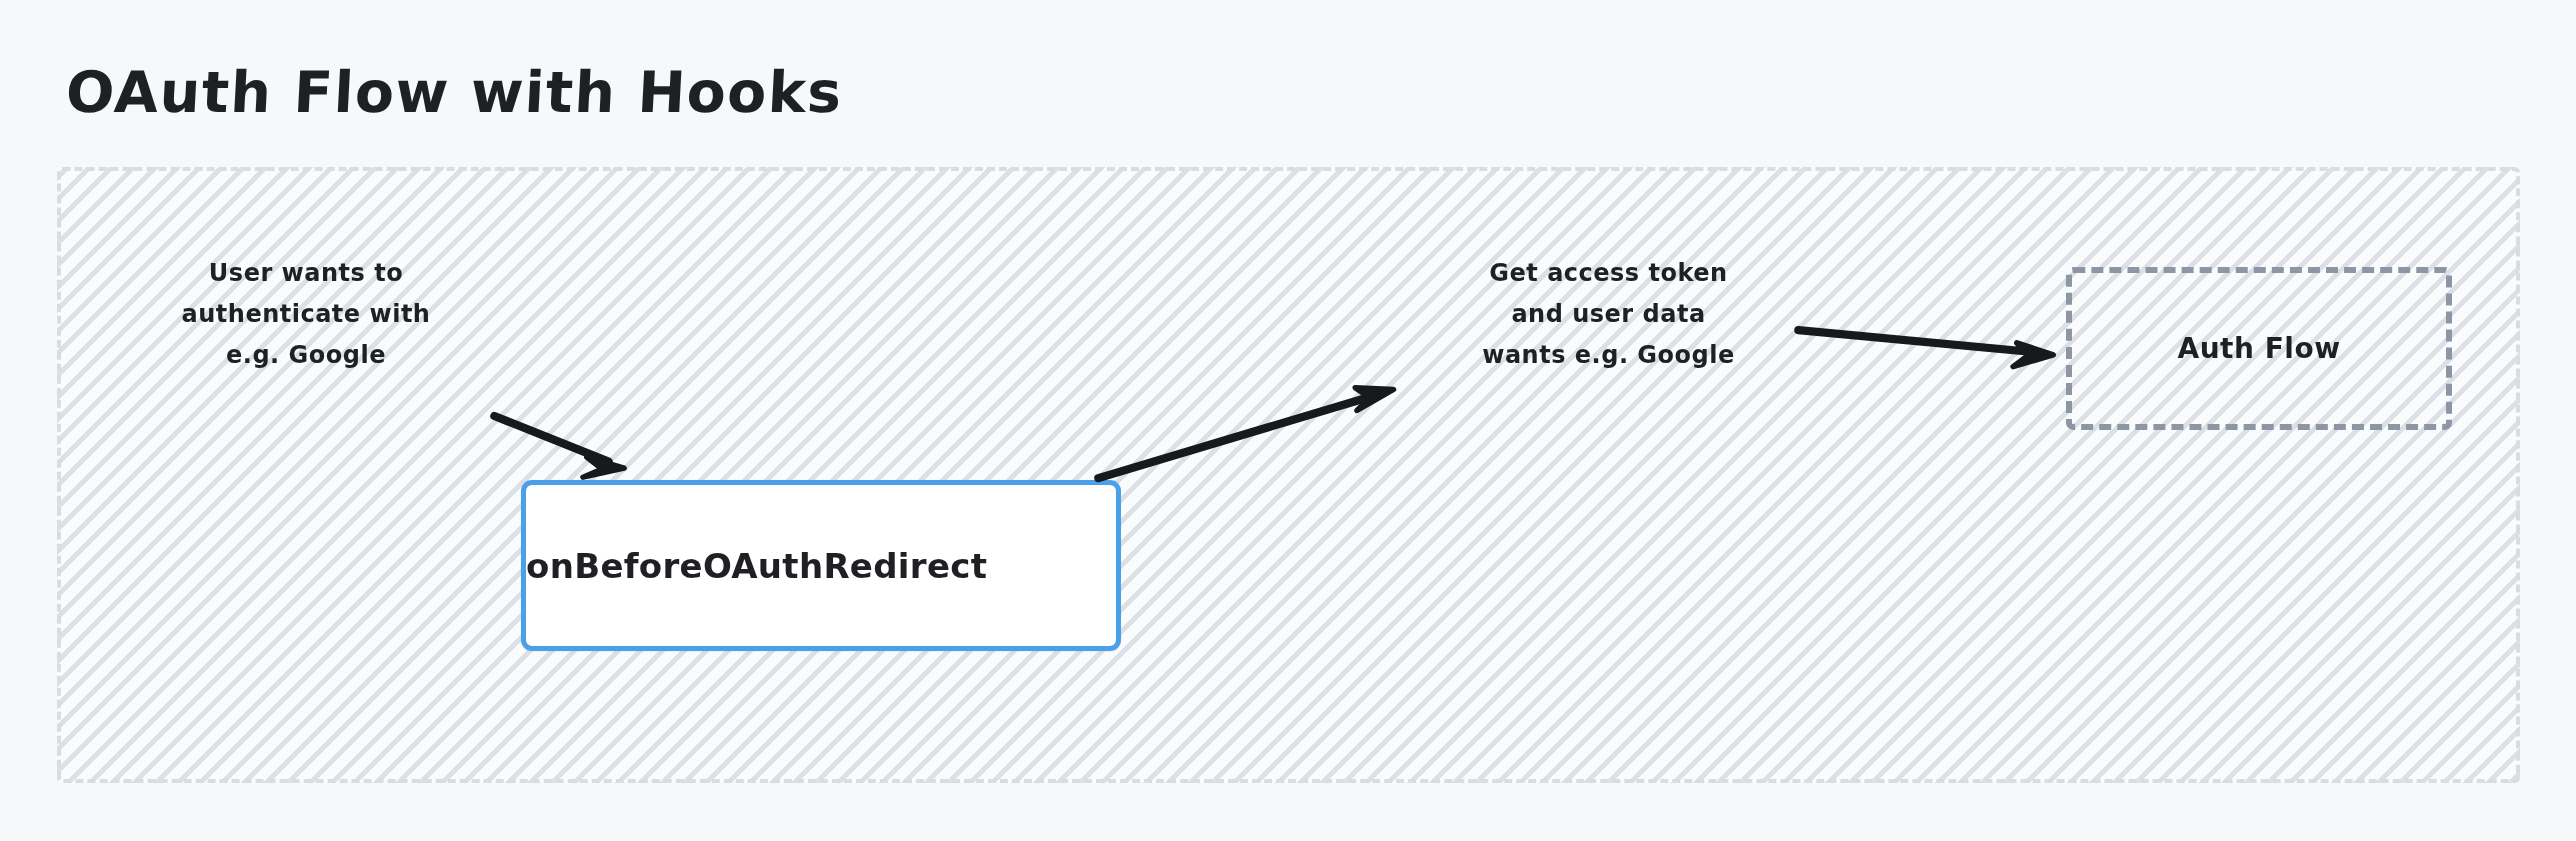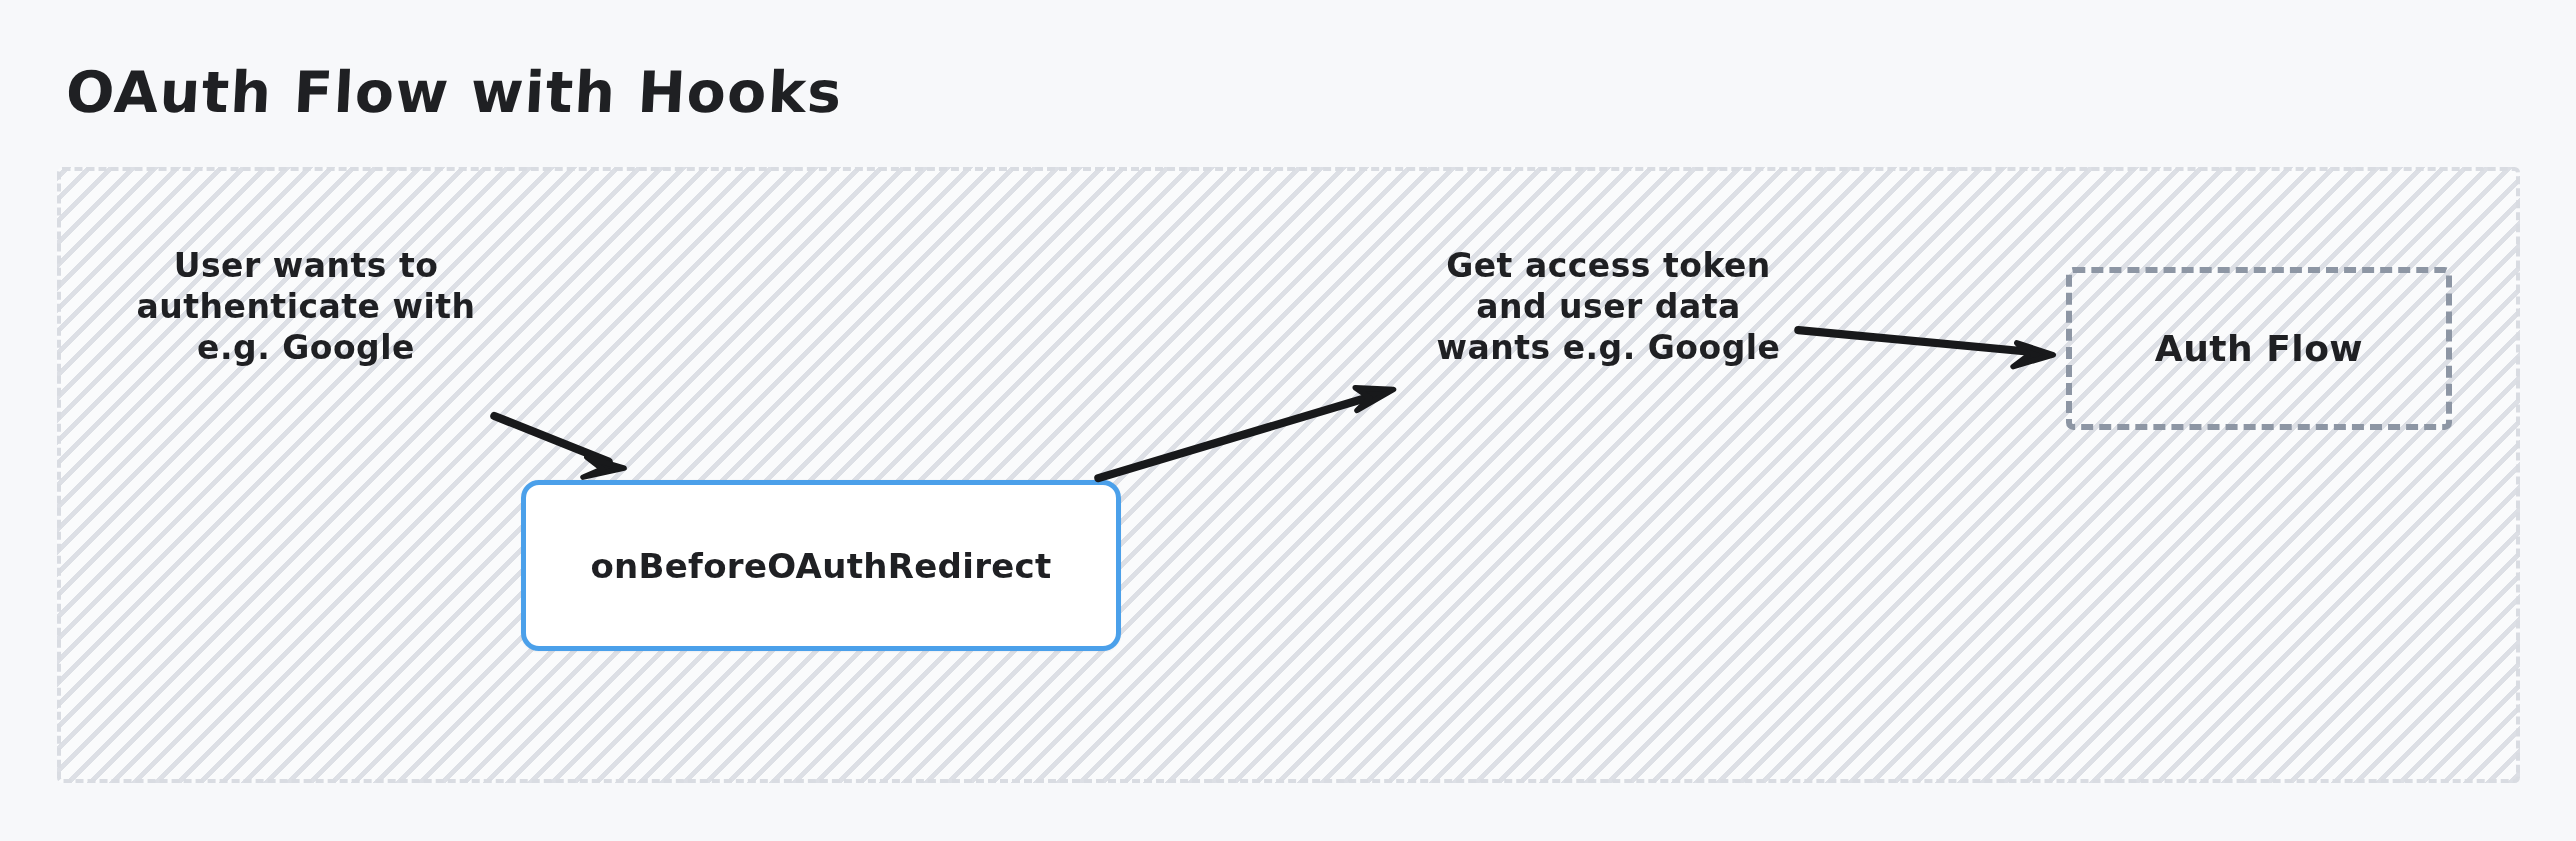--- a/index.html
+++ b/index.html
@@ -59,26 +59,27 @@
         rgba(250, 251, 252, 0) 15.5px
       );
     background-size: 22px 22px;
   }
 
   
   .edge-label {
     position: absolute;
     font-family: "DejaVu Sans", sans-serif;
     font-weight: 700;
-    font-size: 33px;
+    font-size: 24px;
     line-height: 41px;
     letter-spacing: 0.5px;
     color: #1f2023;
     text-align: center;
     white-space: pre-line;
+    margin-top: 8px;
   }
 
   #label-user-auth {
     left: 82px;
     top: 245px;
     width: 448px;
   }
 
   #label-get-token {
     left: 1380px;
@@ -89,24 +90,24 @@
   
   .hook-node {
     position: absolute;
     left: 521px;
     top: 480px;
     width: 600px;
     height: 171px;
     box-sizing: border-box;
     background: #ffffff;
     border: 5.5px solid #4ba0ea;
-    border-radius: 18px;
+    border-radius: 11px;
     display: flex;
     align-items: center;
-    justify-content: center;
+    justify-content: flex-start;
     box-shadow: 0 0.9px 1.8px rgba(30, 40, 60, 0.06);
   }
   .hook-node-label {
     font-family: "DejaVu Sans", sans-serif;
     font-weight: 700;
     font-size: 34px;
     letter-spacing: 0.3px;
     color: #1f2023;
     white-space: nowrap;
   }
@@ -122,21 +123,21 @@
     border: 6.4px dashed #8d96a4;
     border-radius: 7.3px;
     background: transparent;
     display: flex;
     align-items: center;
     justify-content: center;
   }
   .flow-node-label {
     font-family: "DejaVu Sans", sans-serif;
     font-weight: 700;
-    font-size: 36px;
+    font-size: 28px;
     letter-spacing: 0.5px;
     color: #1f2023;
     white-space: nowrap;
   }
 
   
   #arrow-layer {
     position: absolute;
     left: 0;
     top: 0;

